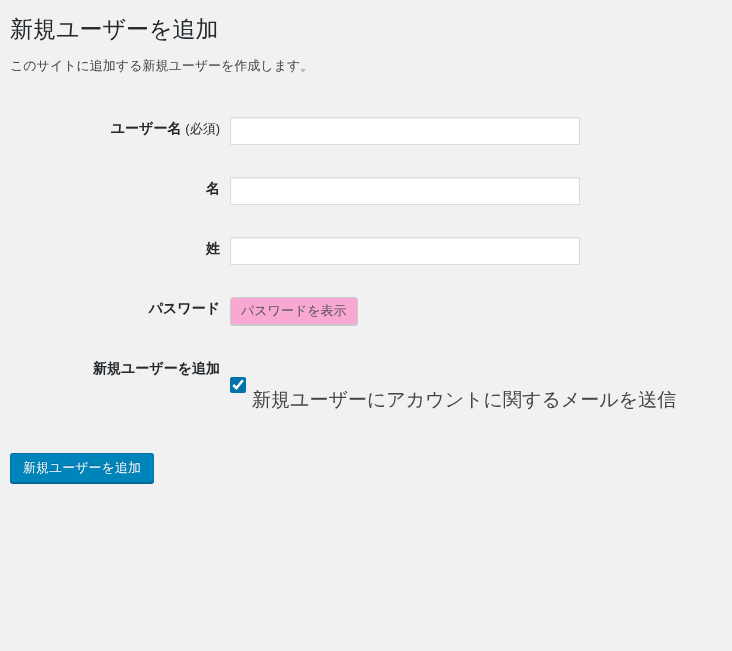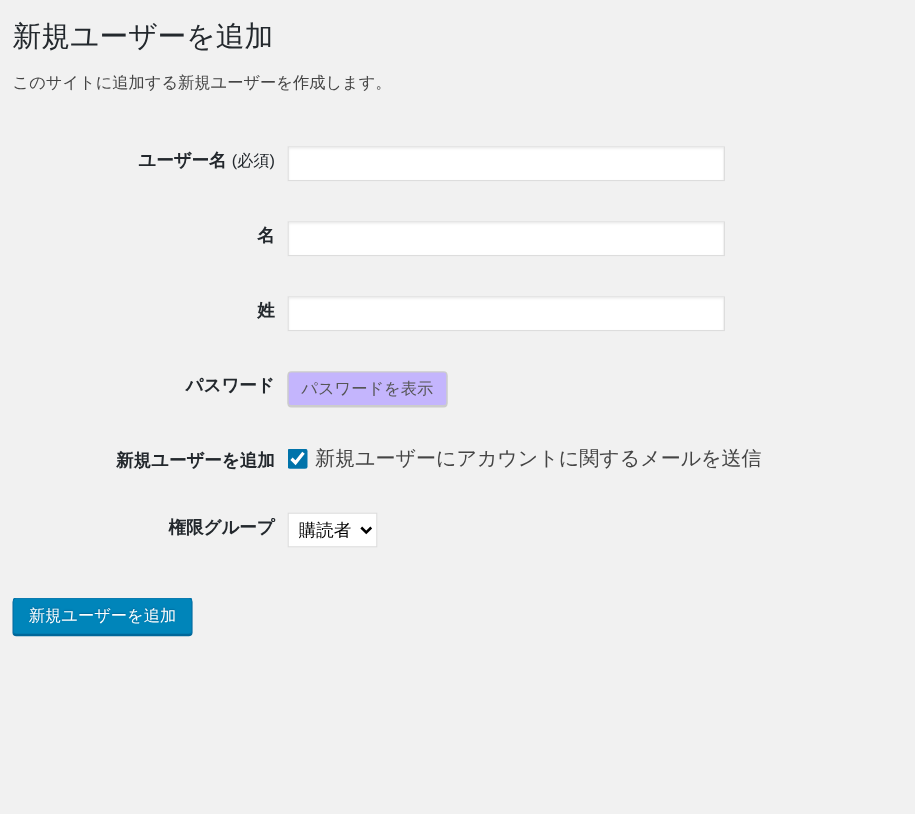--- a/index.html
+++ b/index.html
@@ -64,40 +64,41 @@
       box-shadow: inset 0 1px 2px rgba(0,0,0,.07);
       outline: none;
     }
     .button-secondary {
       display: inline-block;
       padding: 0 10px;
       height: 28px;
       line-height: 26px;
       font-size: 13px;
       color: #555;
-      background: #c4b5fd;
+      background: #f9a8d4;
       border: 1px solid #ccc;
       border-radius: 3px;
       cursor: pointer;
       box-shadow: 0 1px 0 #ccc;
     }
     .checkbox-wrap {
       display: flex;
       align-items: center;
       gap: 6px;
     }
     input[type="checkbox"] {
       width: 16px;
       height: 16px;
       accent-color: #0073aa;
       cursor: pointer;
     }
     .checkbox-label {
-      font-size: 16px;
+      font-size: 19px;
       color: #444;
+      margin-top: 30px;
     }
     select {
       height: 28px;
       font-size: 14px;
       padding: 2px 4px;
       border: 1px solid #ddd;
       background: #fff;
       cursor: pointer;
     }
     .button-primary {
@@ -156,27 +157,19 @@
     </tr>
     <tr>
       <th>新規ユーザーを追加</th>
       <td>
         <div class="checkbox-wrap">
           <input type="checkbox" checked="" style="">
           <span class="checkbox-label">新規ユーザーにアカウントに関するメールを送信</span>
         </div>
       </td>
     </tr>
-    <tr>
-      <th>権限グループ</th>
-      <td>
-        <select>
-          <option>購読者</option>
-        </select>
-      </td>
-    </tr>
   </tbody>
 </table>
 
 <button type="submit" class="button-primary">新規ユーザーを追加</button>
 
 
 
 
 </body></html>

